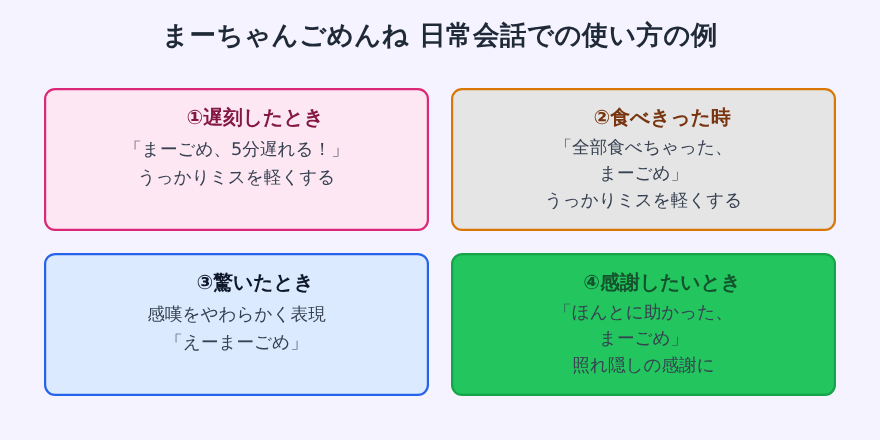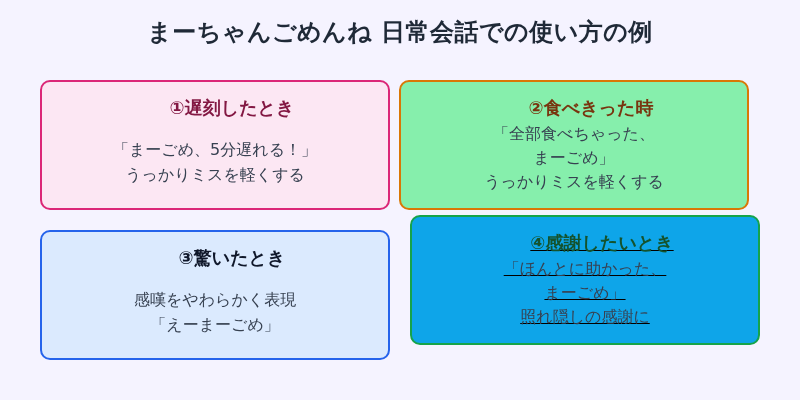--- a/index.html
+++ b/index.html
@@ -25,33 +25,33 @@
       box-sizing: content-box;
       text-align: center;
     }
     .card .heading {
       margin-top: 14px;
       font-size: 18px; font-weight: bold;
       line-height: 24px;
       padding-left: 34px;
     }
     .card .lines {
-      margin-top: 17px;
+      margin-top: 3px;
       font-size: 16px;
       line-height: 25px;
       color: #374151;
     }
     .card .lines div { white-space: nowrap; }
     #c1 { left: 40px; top: 80px; background: #fce7f3; border-color: #db2777; }
     #c1 .heading { color: #831843; }
-    #c2 { left: 399px; top: 80px; background: #86efac; border-color: #d97706; }
+    #c2 { left: 410px; top: 80px; background: #e5e5e5; border-color: #d97706; }
     #c2 .heading { color: #78350f; }
     #c3 { left: 40px; top: 230px; background: #dbeafe; border-color: #2563eb; }
     #c3 .heading { color: #0f172a; }
-    #c4 { left: 410px; top: 215px; background: #0ea5e9; border-color: #16a34a; text-decoration: underline; }
+    #c4 { left: 410px; top: 230px; background: #22c55e; border-color: #16a34a; }
     #c4 .heading { color: #14532d; }
     .tight .lines { margin-top: 2px; line-height: 24px; }
   </style>
 </head>
 <body>
 
 <div class="title">まーちゃんごめんね 日常会話での使い方の例</div>
 
 <div class="card" id="c1">
   <div class="heading">①遅刻したとき</div>

